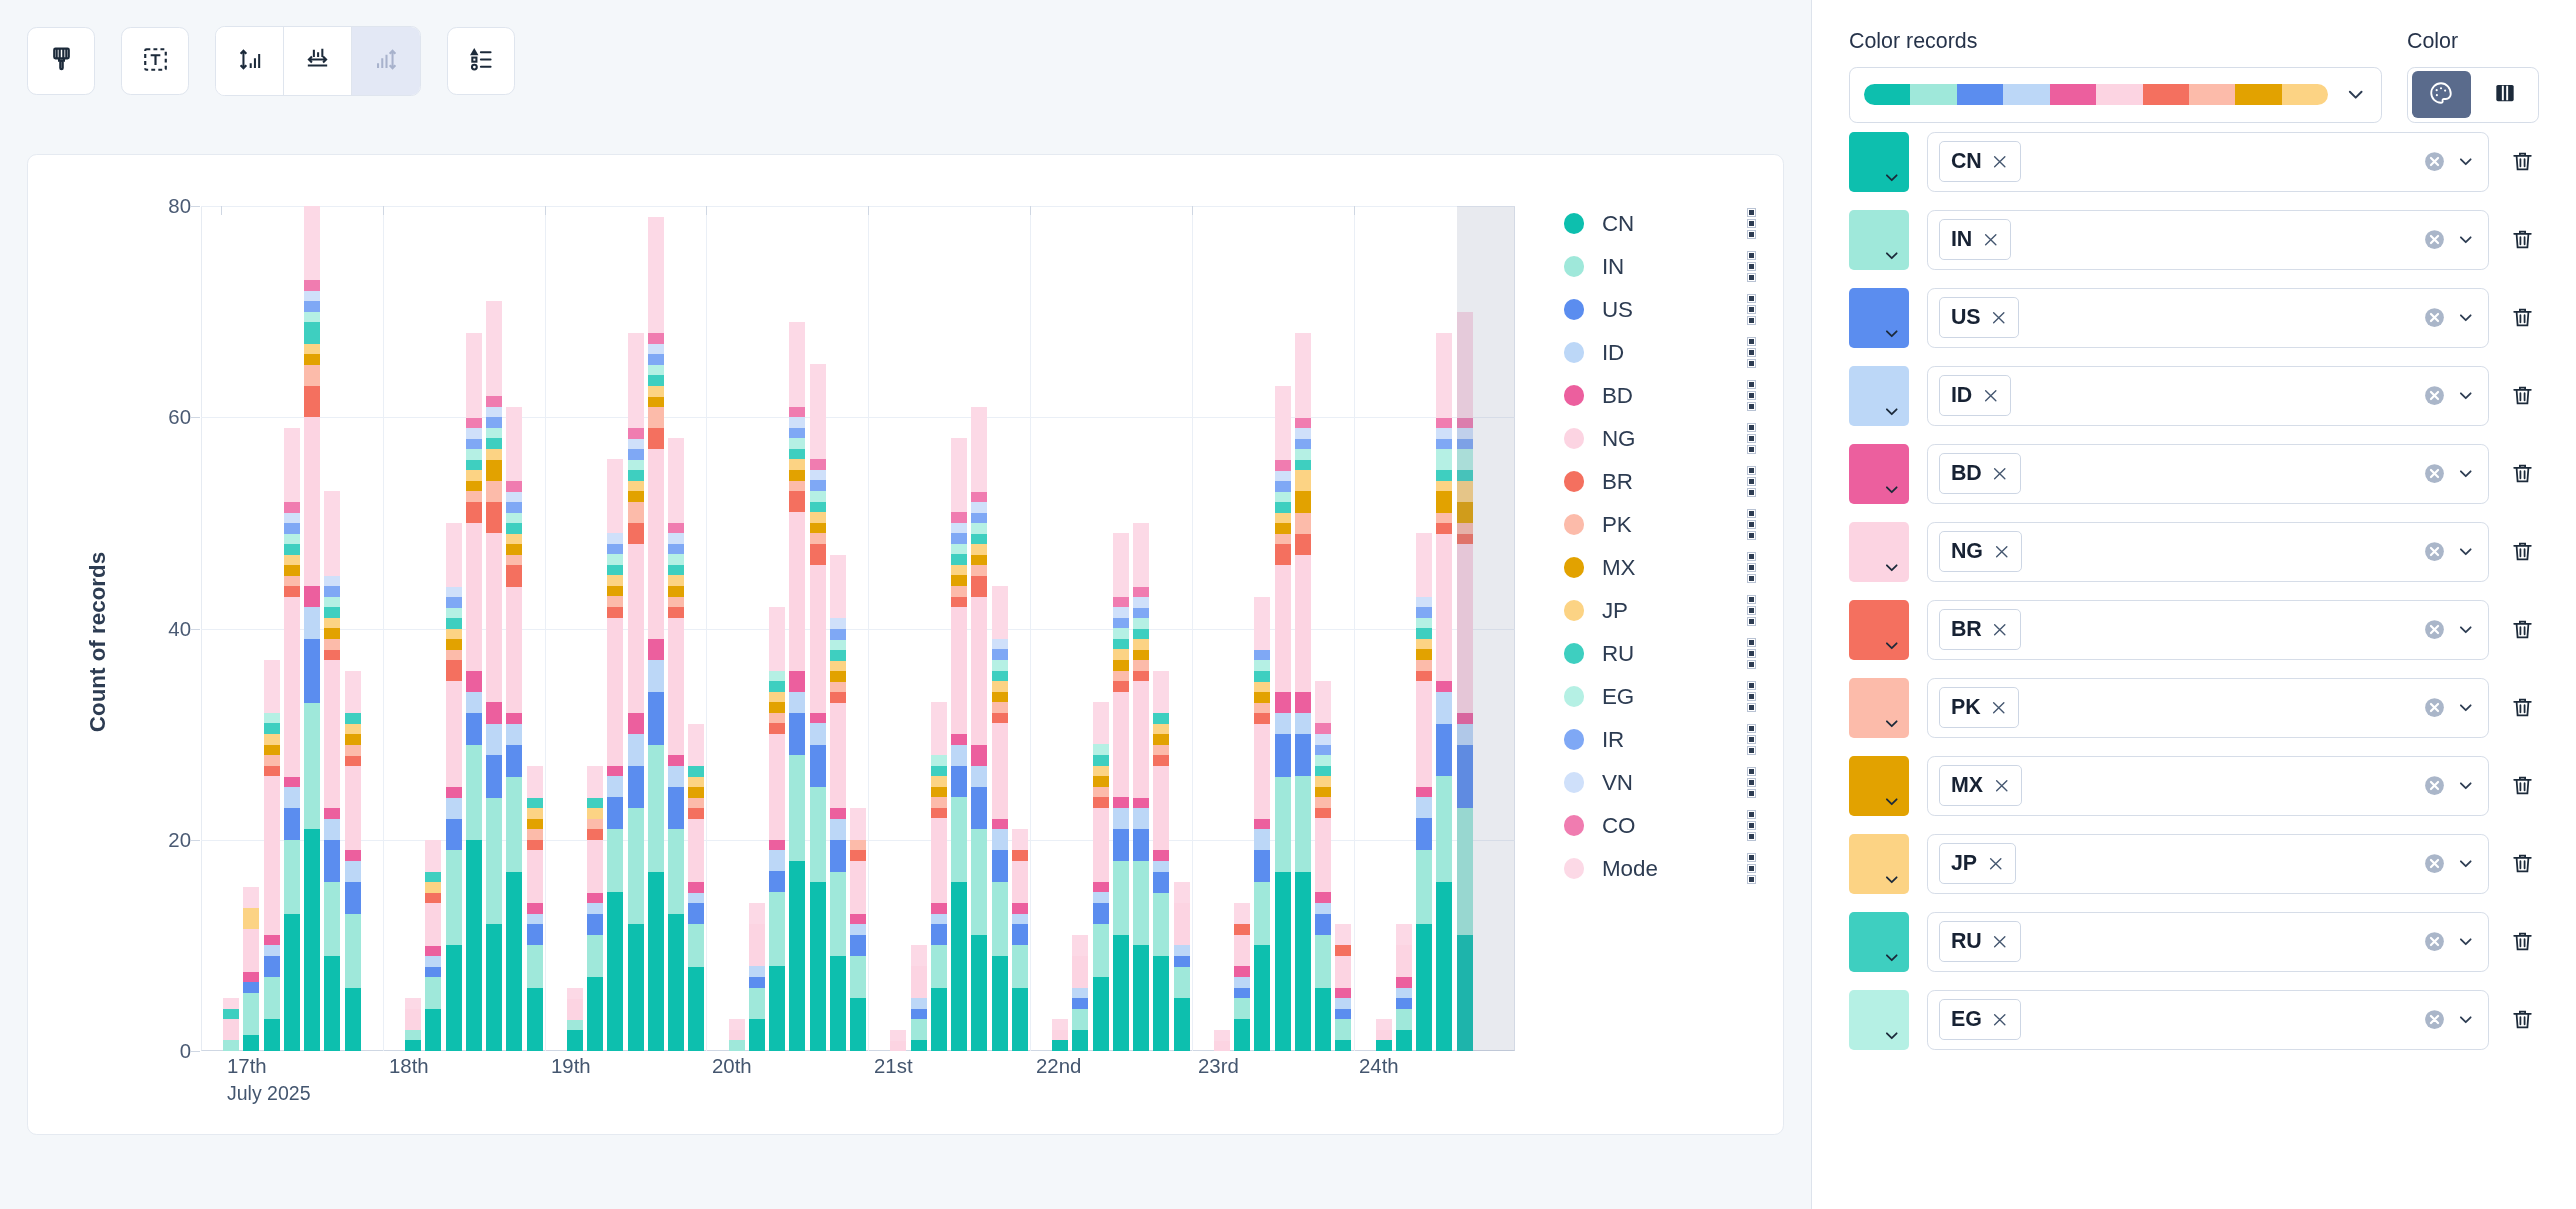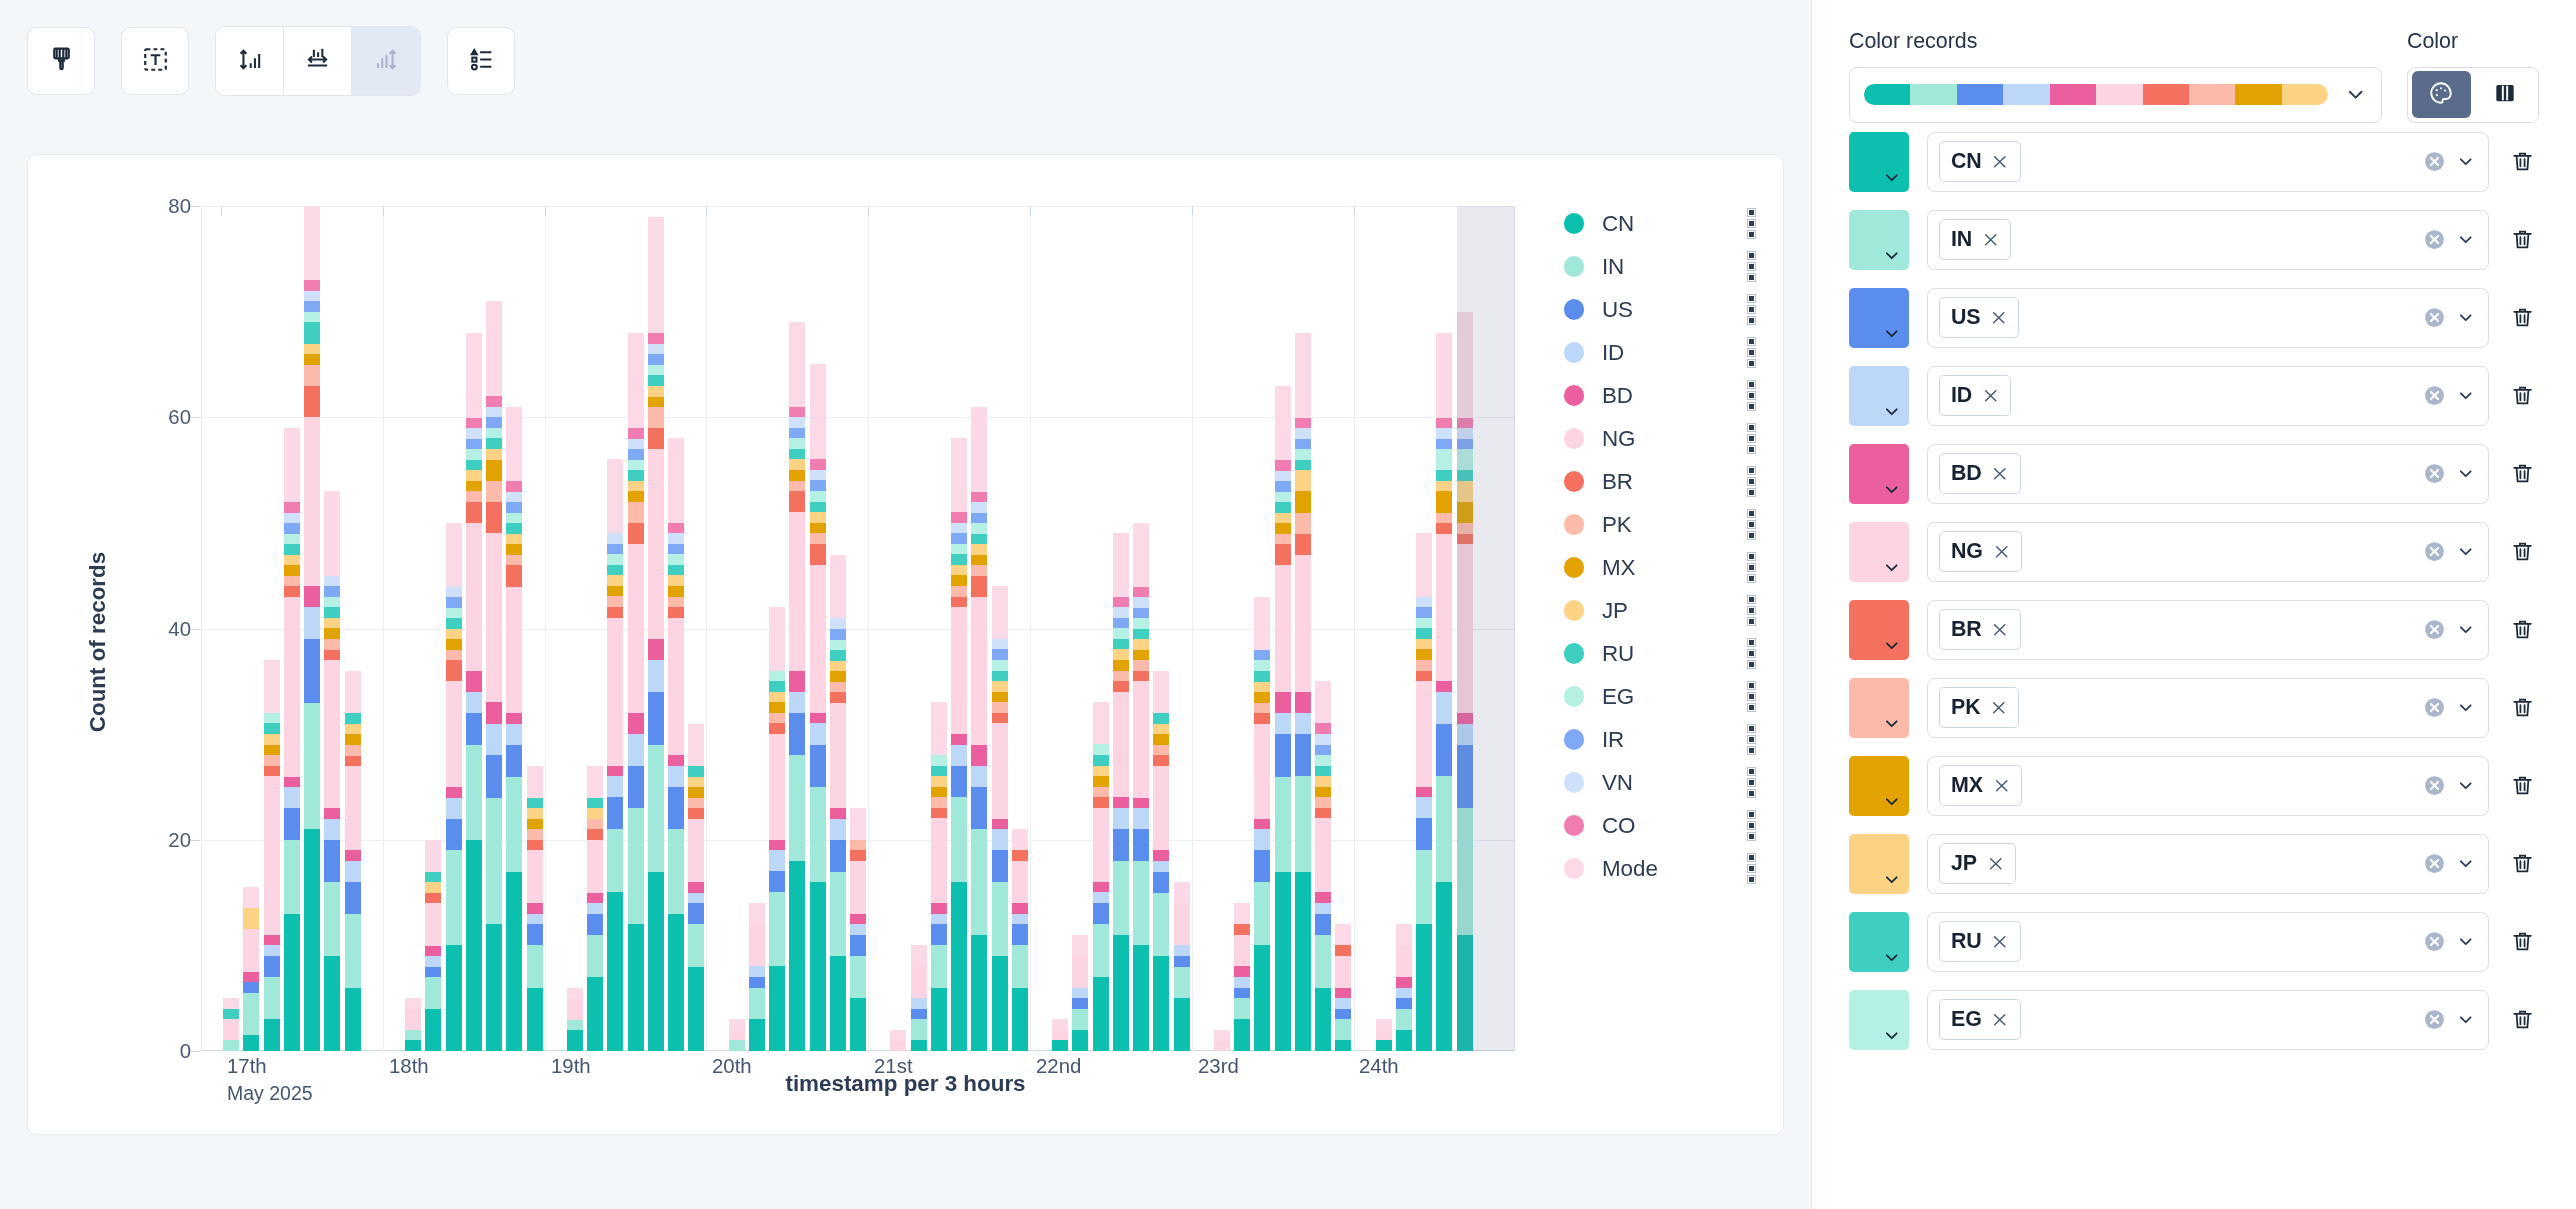--- a/index.html
+++ b/index.html
@@ -294,21 +294,20 @@
             <circle cx="6.1" cy="18.3" r="2"></circle>
             <path d="M11.5 6h8M11.5 12h8M11.5 18h8" stroke-linecap="round"></path>
           </svg>
         </span>
       </div>
     </div>
 
     <div class="chart-card">
       <div class="chart-inner">
         <div class="ylabel">Count of records</div>
-        <div class="xlabel">timestamp per 3 hours</div>
 
         <div class="plot">
           <div class="plot-frame"></div>
           <div id="grid-y">
               <div class="gridline" style="top: 634px;"></div>
               <div class="gridline" style="top: 423px;"></div>
               <div class="gridline" style="top: 211px;"></div>
               <div class="gridline" style="top: 0px;"></div>
             </div>
           <div id="grid-x">
@@ -1063,21 +1062,21 @@
               <div class="ytick-line" style="top: 634px;"></div>
               <div class="ytick" style="top: 423px;">40</div>
               <div class="ytick-line" style="top: 423px;"></div>
               <div class="ytick" style="top: 211px;">60</div>
               <div class="ytick-line" style="top: 211px;"></div>
               <div class="ytick" style="top: 0px;">80</div>
               <div class="ytick-line" style="top: 0px;"></div>
             </div>
           <div id="xticks">
               <div class="xtick-mark" style="left: 20px;"></div>
-              <div class="xtick" style="left: 26px;">17th<span class="sub">May 2025</span></div>
+              <div class="xtick" style="left: 26px;">17th<span class="sub">July 2025</span></div>
               <div class="xtick-mark" style="left: 182px;"></div>
               <div class="xtick" style="left: 188px;">18th</div>
               <div class="xtick-mark" style="left: 344px;"></div>
               <div class="xtick" style="left: 350px;">19th</div>
               <div class="xtick-mark" style="left: 505px;"></div>
               <div class="xtick" style="left: 511px;">20th</div>
               <div class="xtick-mark" style="left: 667px;"></div>
               <div class="xtick" style="left: 673px;">21st</div>
               <div class="xtick-mark" style="left: 829px;"></div>
               <div class="xtick" style="left: 835px;">22nd</div>

